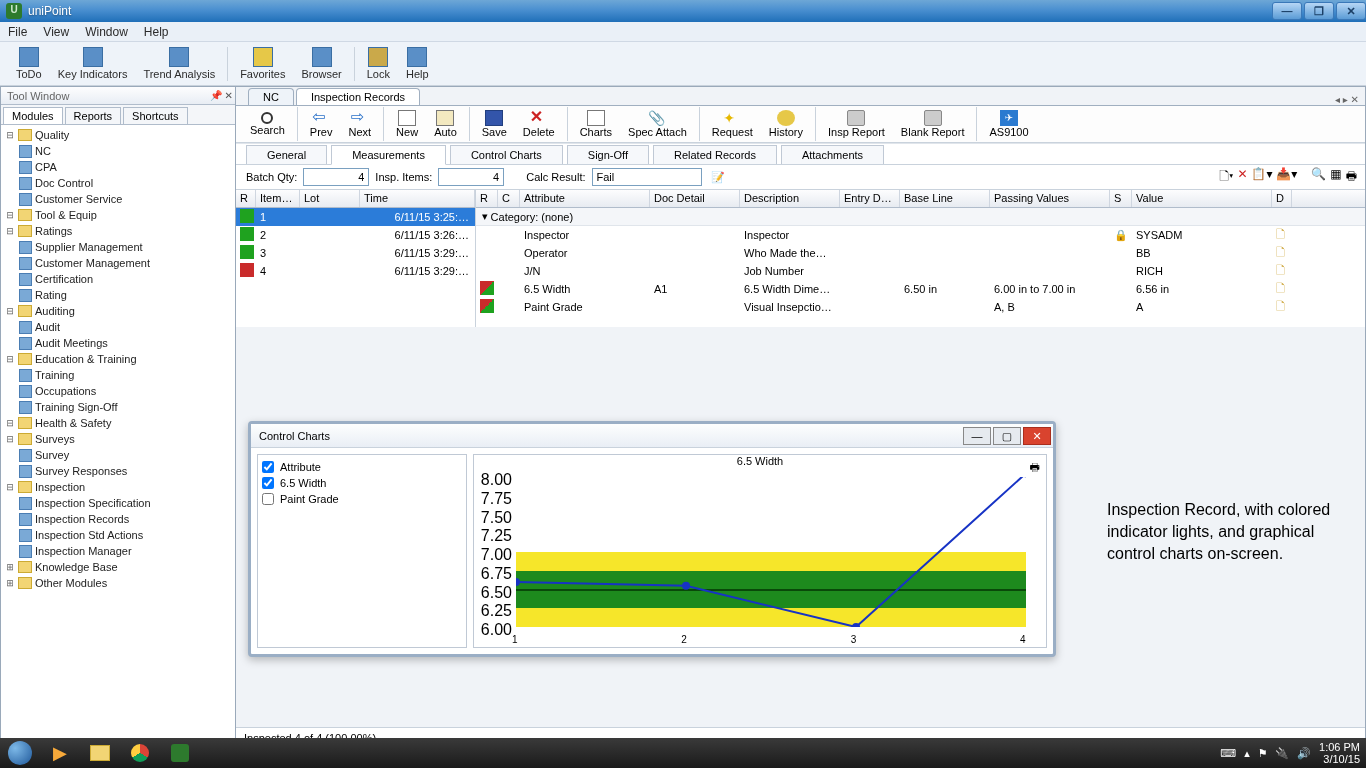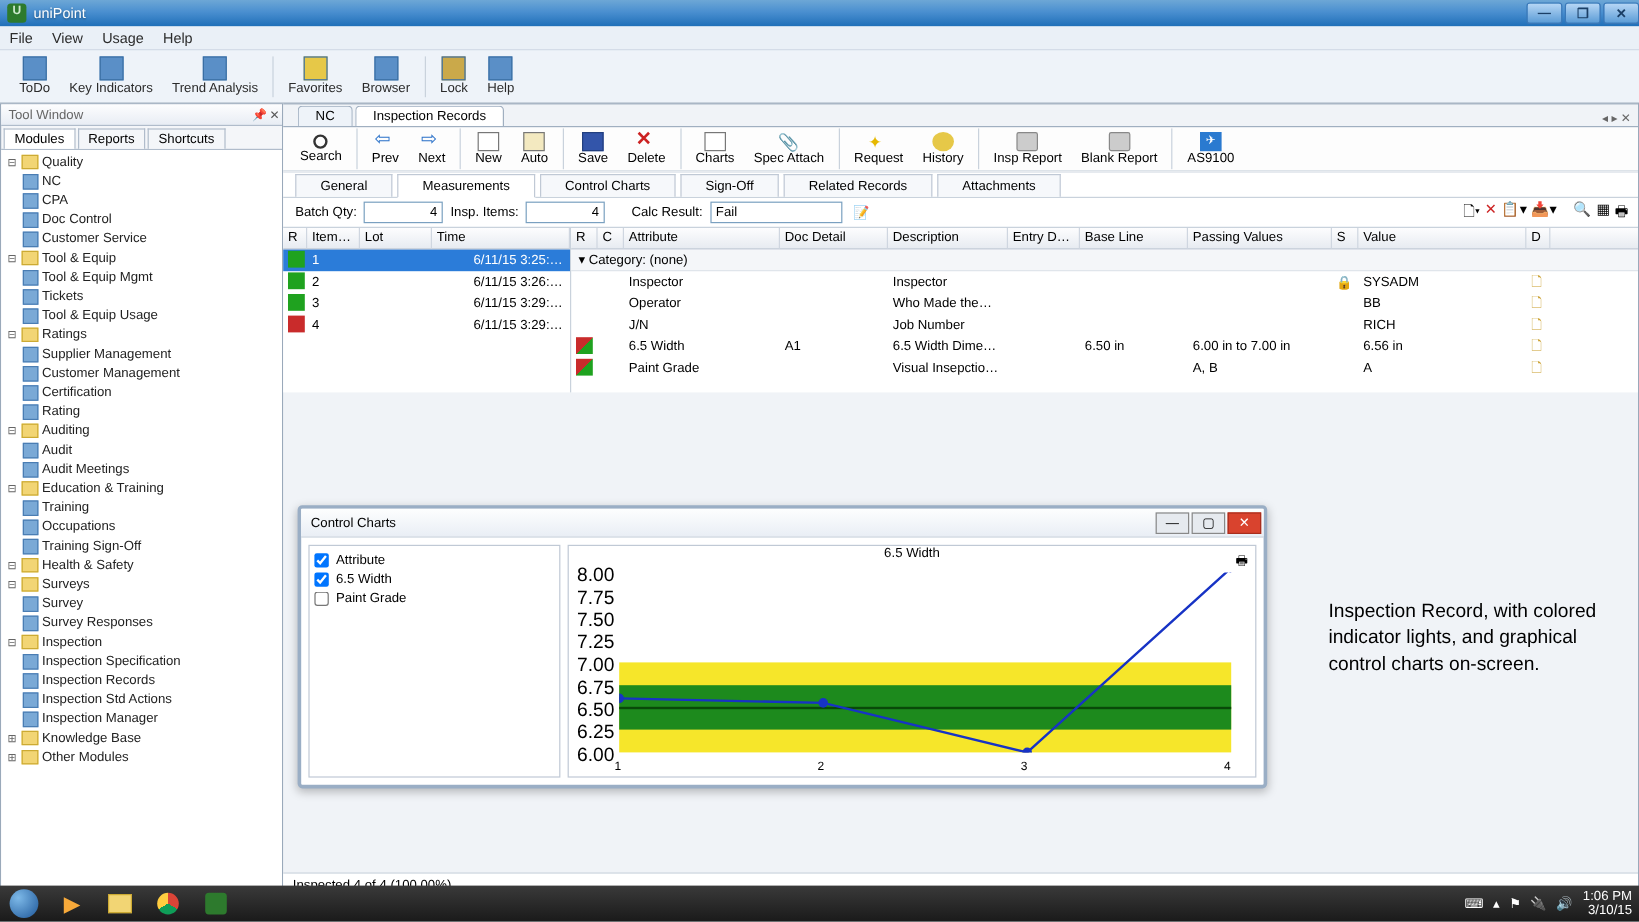--- a/index.html
+++ b/index.html
@@ -138,21 +138,21 @@
   <div class="win-btns">
     <div class="win-btn">—</div>
     <div class="win-btn">❐</div>
     <div class="win-btn">✕</div>
   </div>
 </div>
 
 <div class="menu-bar">
   <span>File</span>
   <span>View</span>
-  <span>Usage</span>
+  <span>Window</span>
   <span>Help</span>
 </div>
 
 <div class="main-toolbar">
   <div class="tbtn">
       <span class="ico"></span>
       <span>ToDo</span>
     </div>
   <div class="tbtn">
       <span class="ico"></span>
@@ -231,40 +231,20 @@
                 </div>
               </li>
             </ul>
           </li>
           <li>
             <div class="node">
               <span class="exp">⊟</span>
               <span class="fold"></span>
               <span>Tool &amp; Equip</span>
             </div>
-            <ul>
-              <li>
-                <div class="node">
-                  <span class="leaf-ico"></span>
-                  <span>Tool &amp; Equip Mgmt</span>
-                </div>
-              </li>
-              <li>
-                <div class="node">
-                  <span class="leaf-ico"></span>
-                  <span>Tickets</span>
-                </div>
-              </li>
-              <li>
-                <div class="node">
-                  <span class="leaf-ico"></span>
-                  <span>Tool &amp; Equip Usage</span>
-                </div>
-              </li>
-            </ul>
           </li>
           <li>
             <div class="node">
               <span class="exp">⊟</span>
               <span class="fold"></span>
               <span>Ratings</span>
             </div>
             <ul>
               <li>
                 <div class="node">

